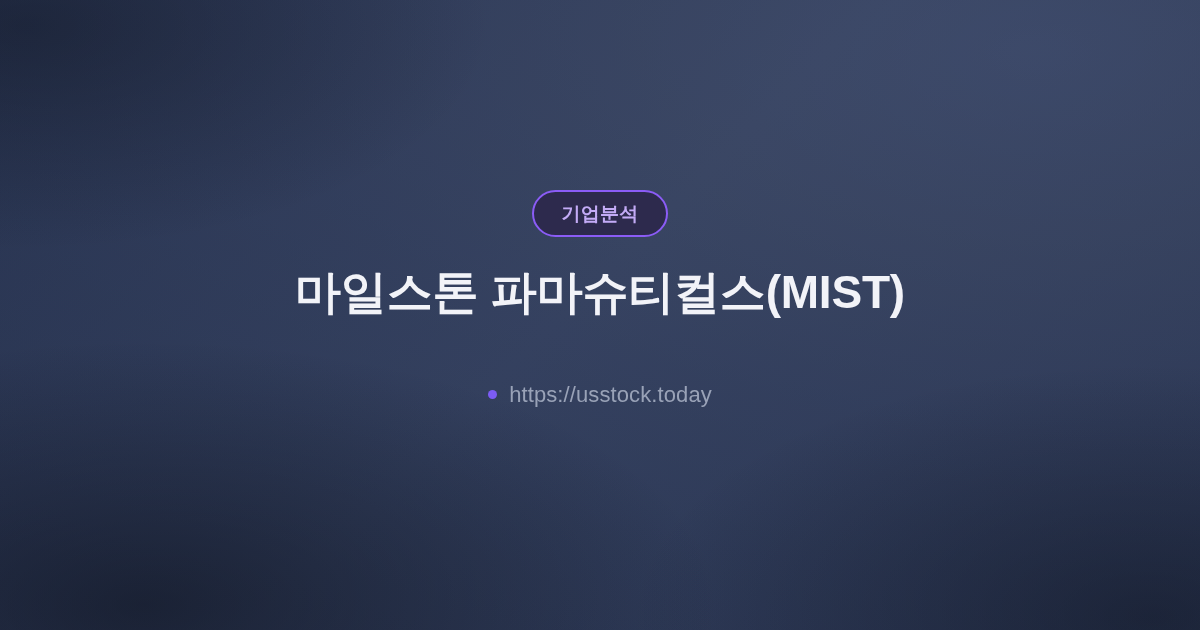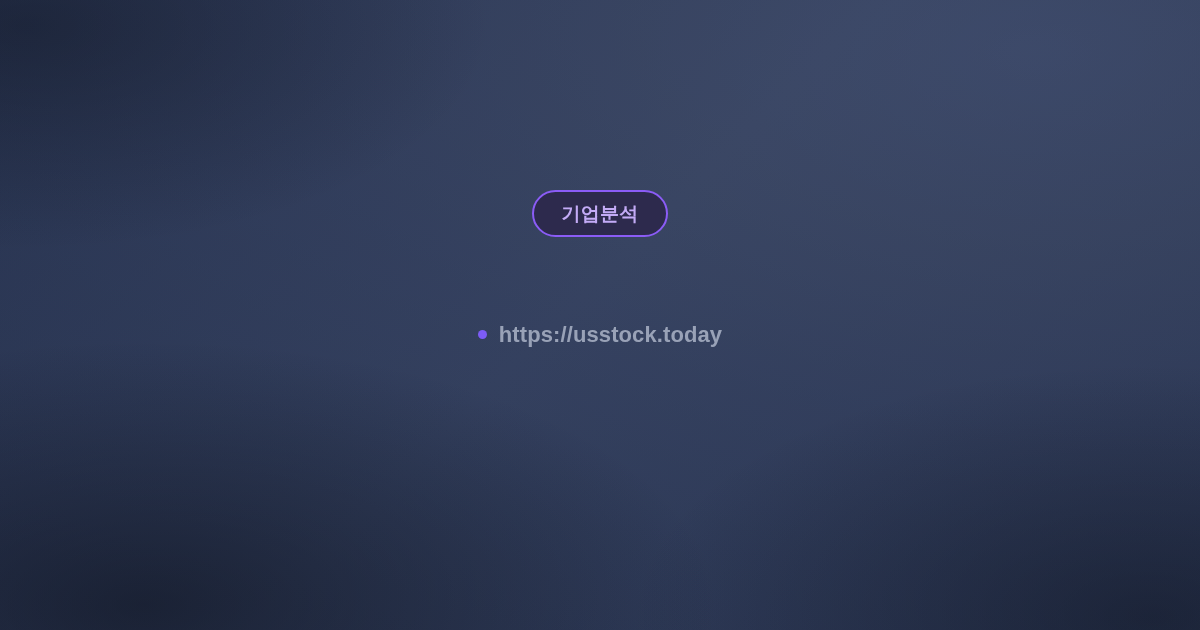--- a/index.html
+++ b/index.html
@@ -102,37 +102,38 @@
     width: 9px;
     height: 9px;
     border-radius: 50%;
     background: #7c5cf5;
     flex: 0 0 auto;
   }
 
   .url-text {
     color: #99a2b7;
     font-size: 22px;
-    font-weight: 700;
+    font-weight: 400;
     letter-spacing: 0.1px;
     line-height: 1;
   }
 </style>
 </head>
 <body>
 
 <div class="og-card">
 
   <div class="content">
 
     <div class="badge">
       <span>기업분석</span>
     </div>
 
     <h1 class="title-block">
+      <span class="title-line">마일스톤 파마슈티컬스(MIST)</span>
     </h1>
 
     <div class="url-row">
       <span class="url-dot"></span>
       <span class="url-text">https://usstock.today</span>
     </div>
 
   </div>
 </div>
 

